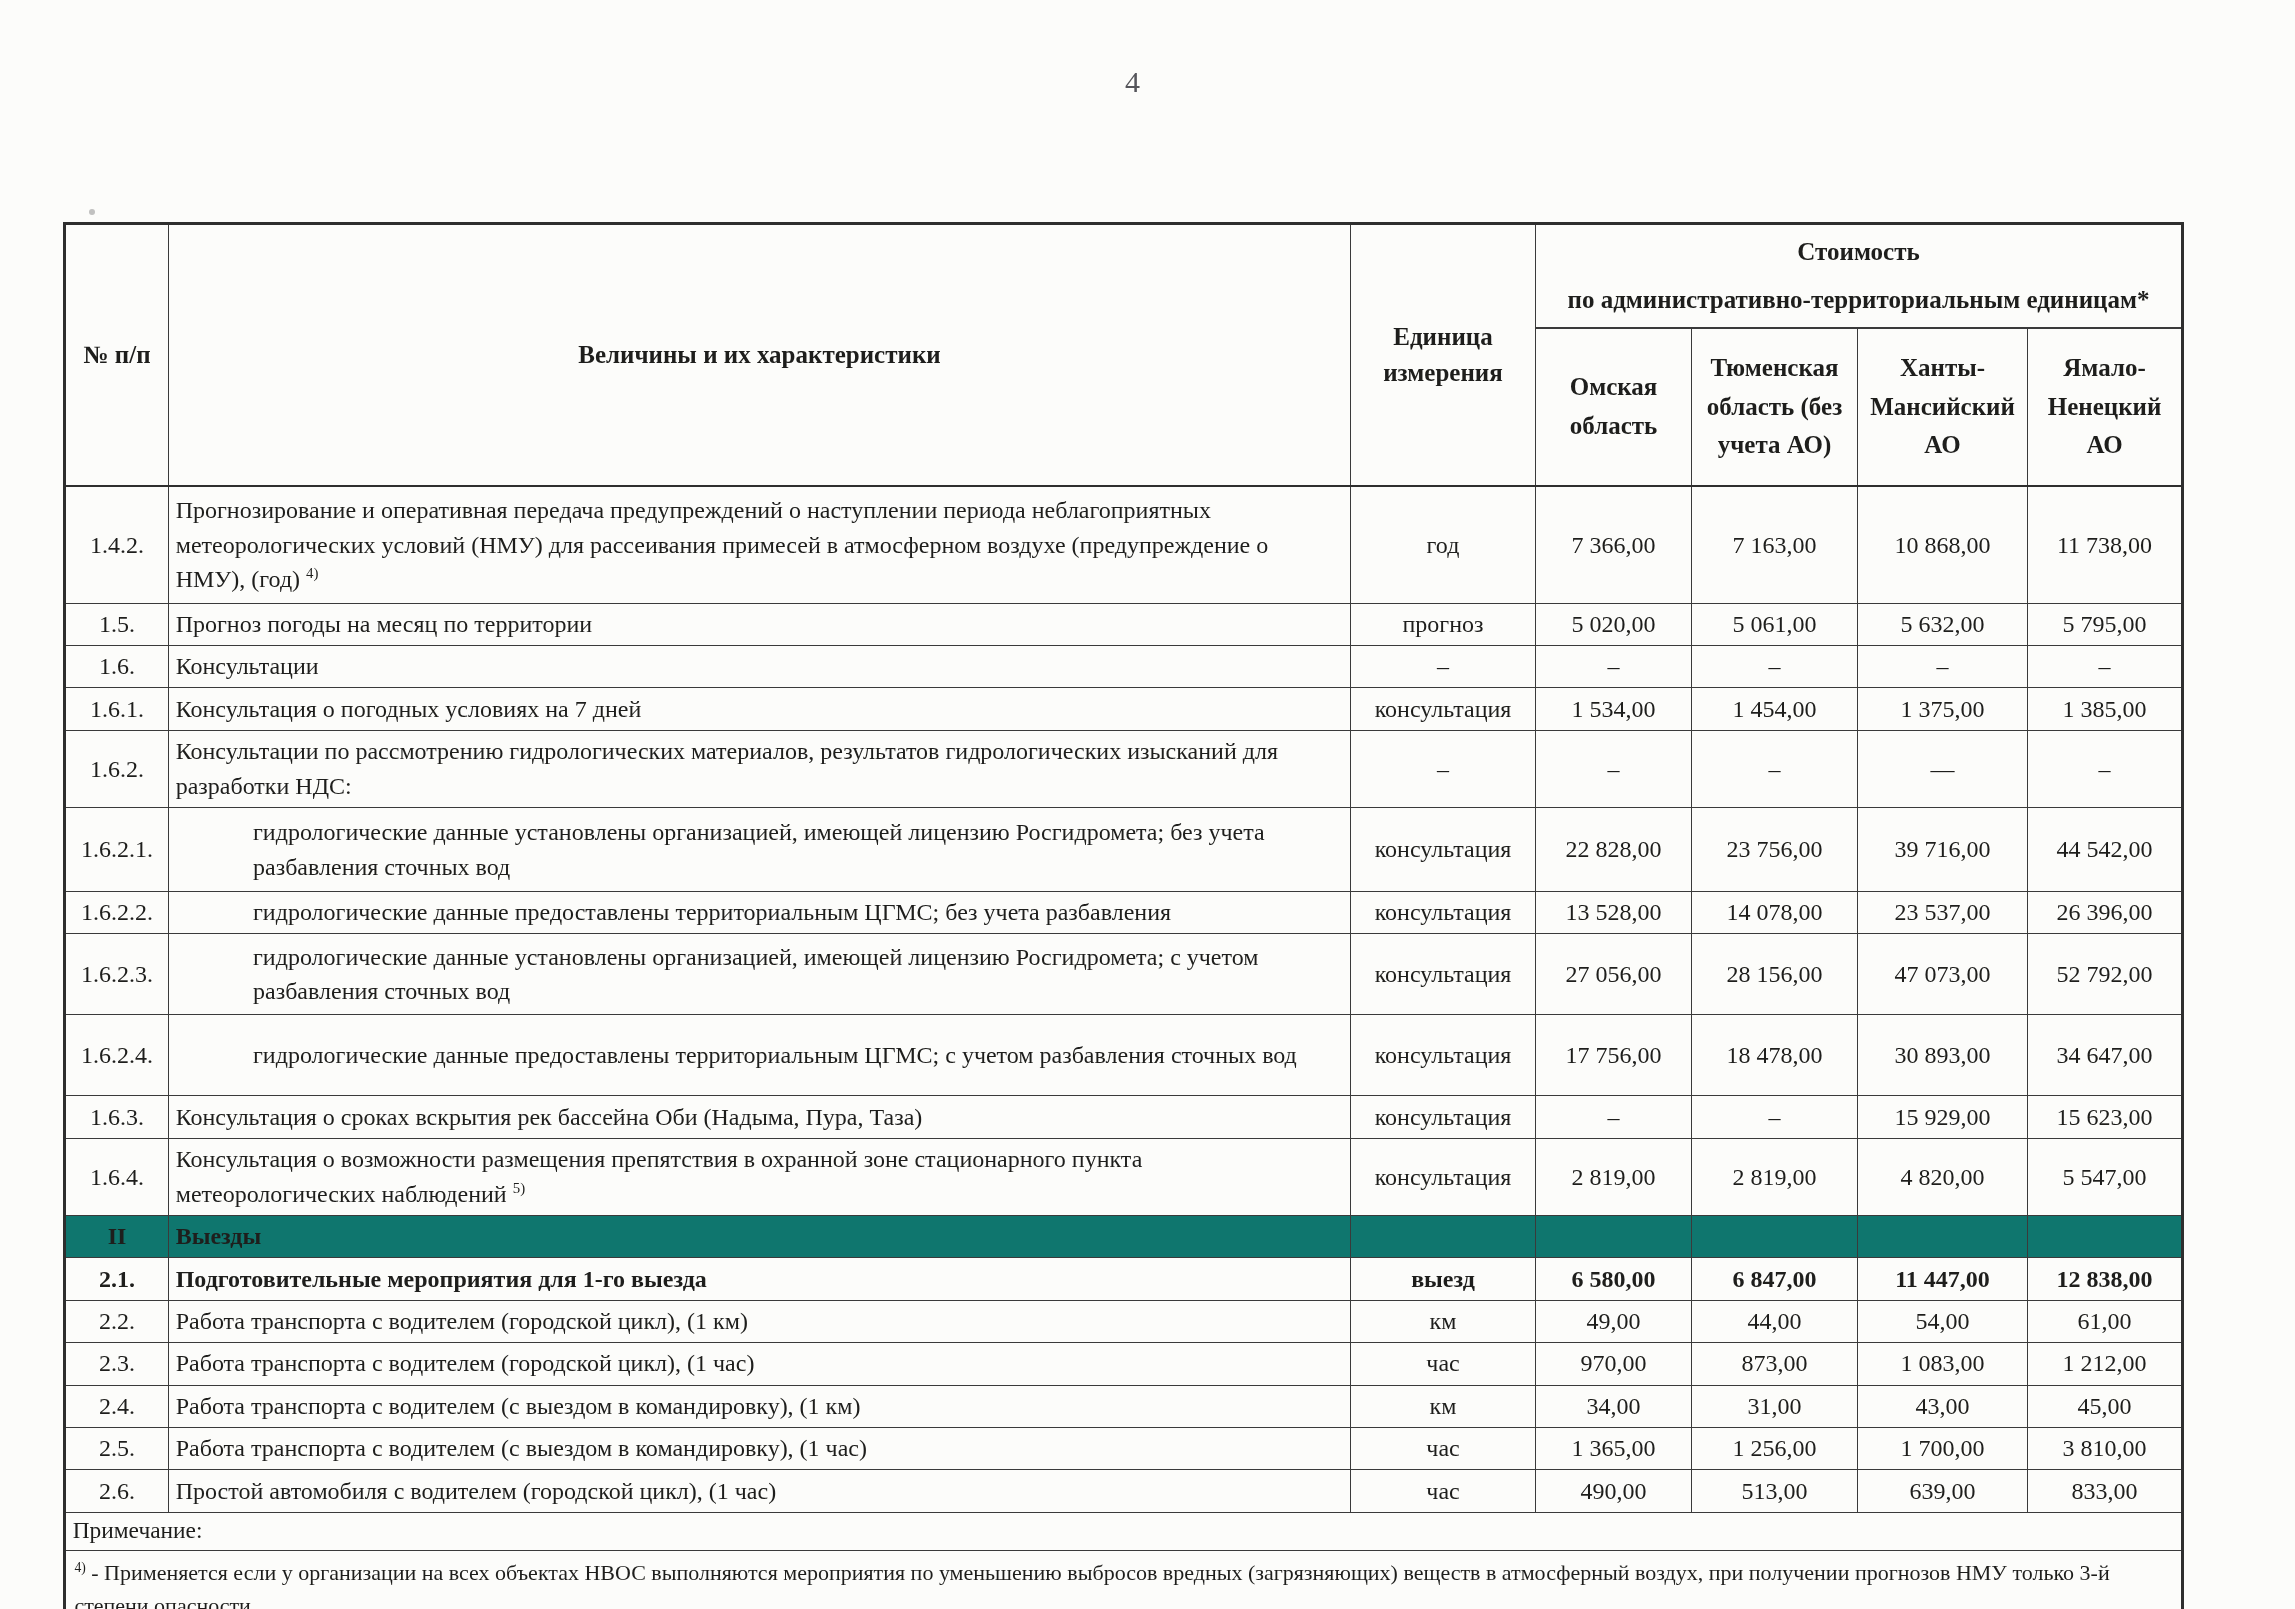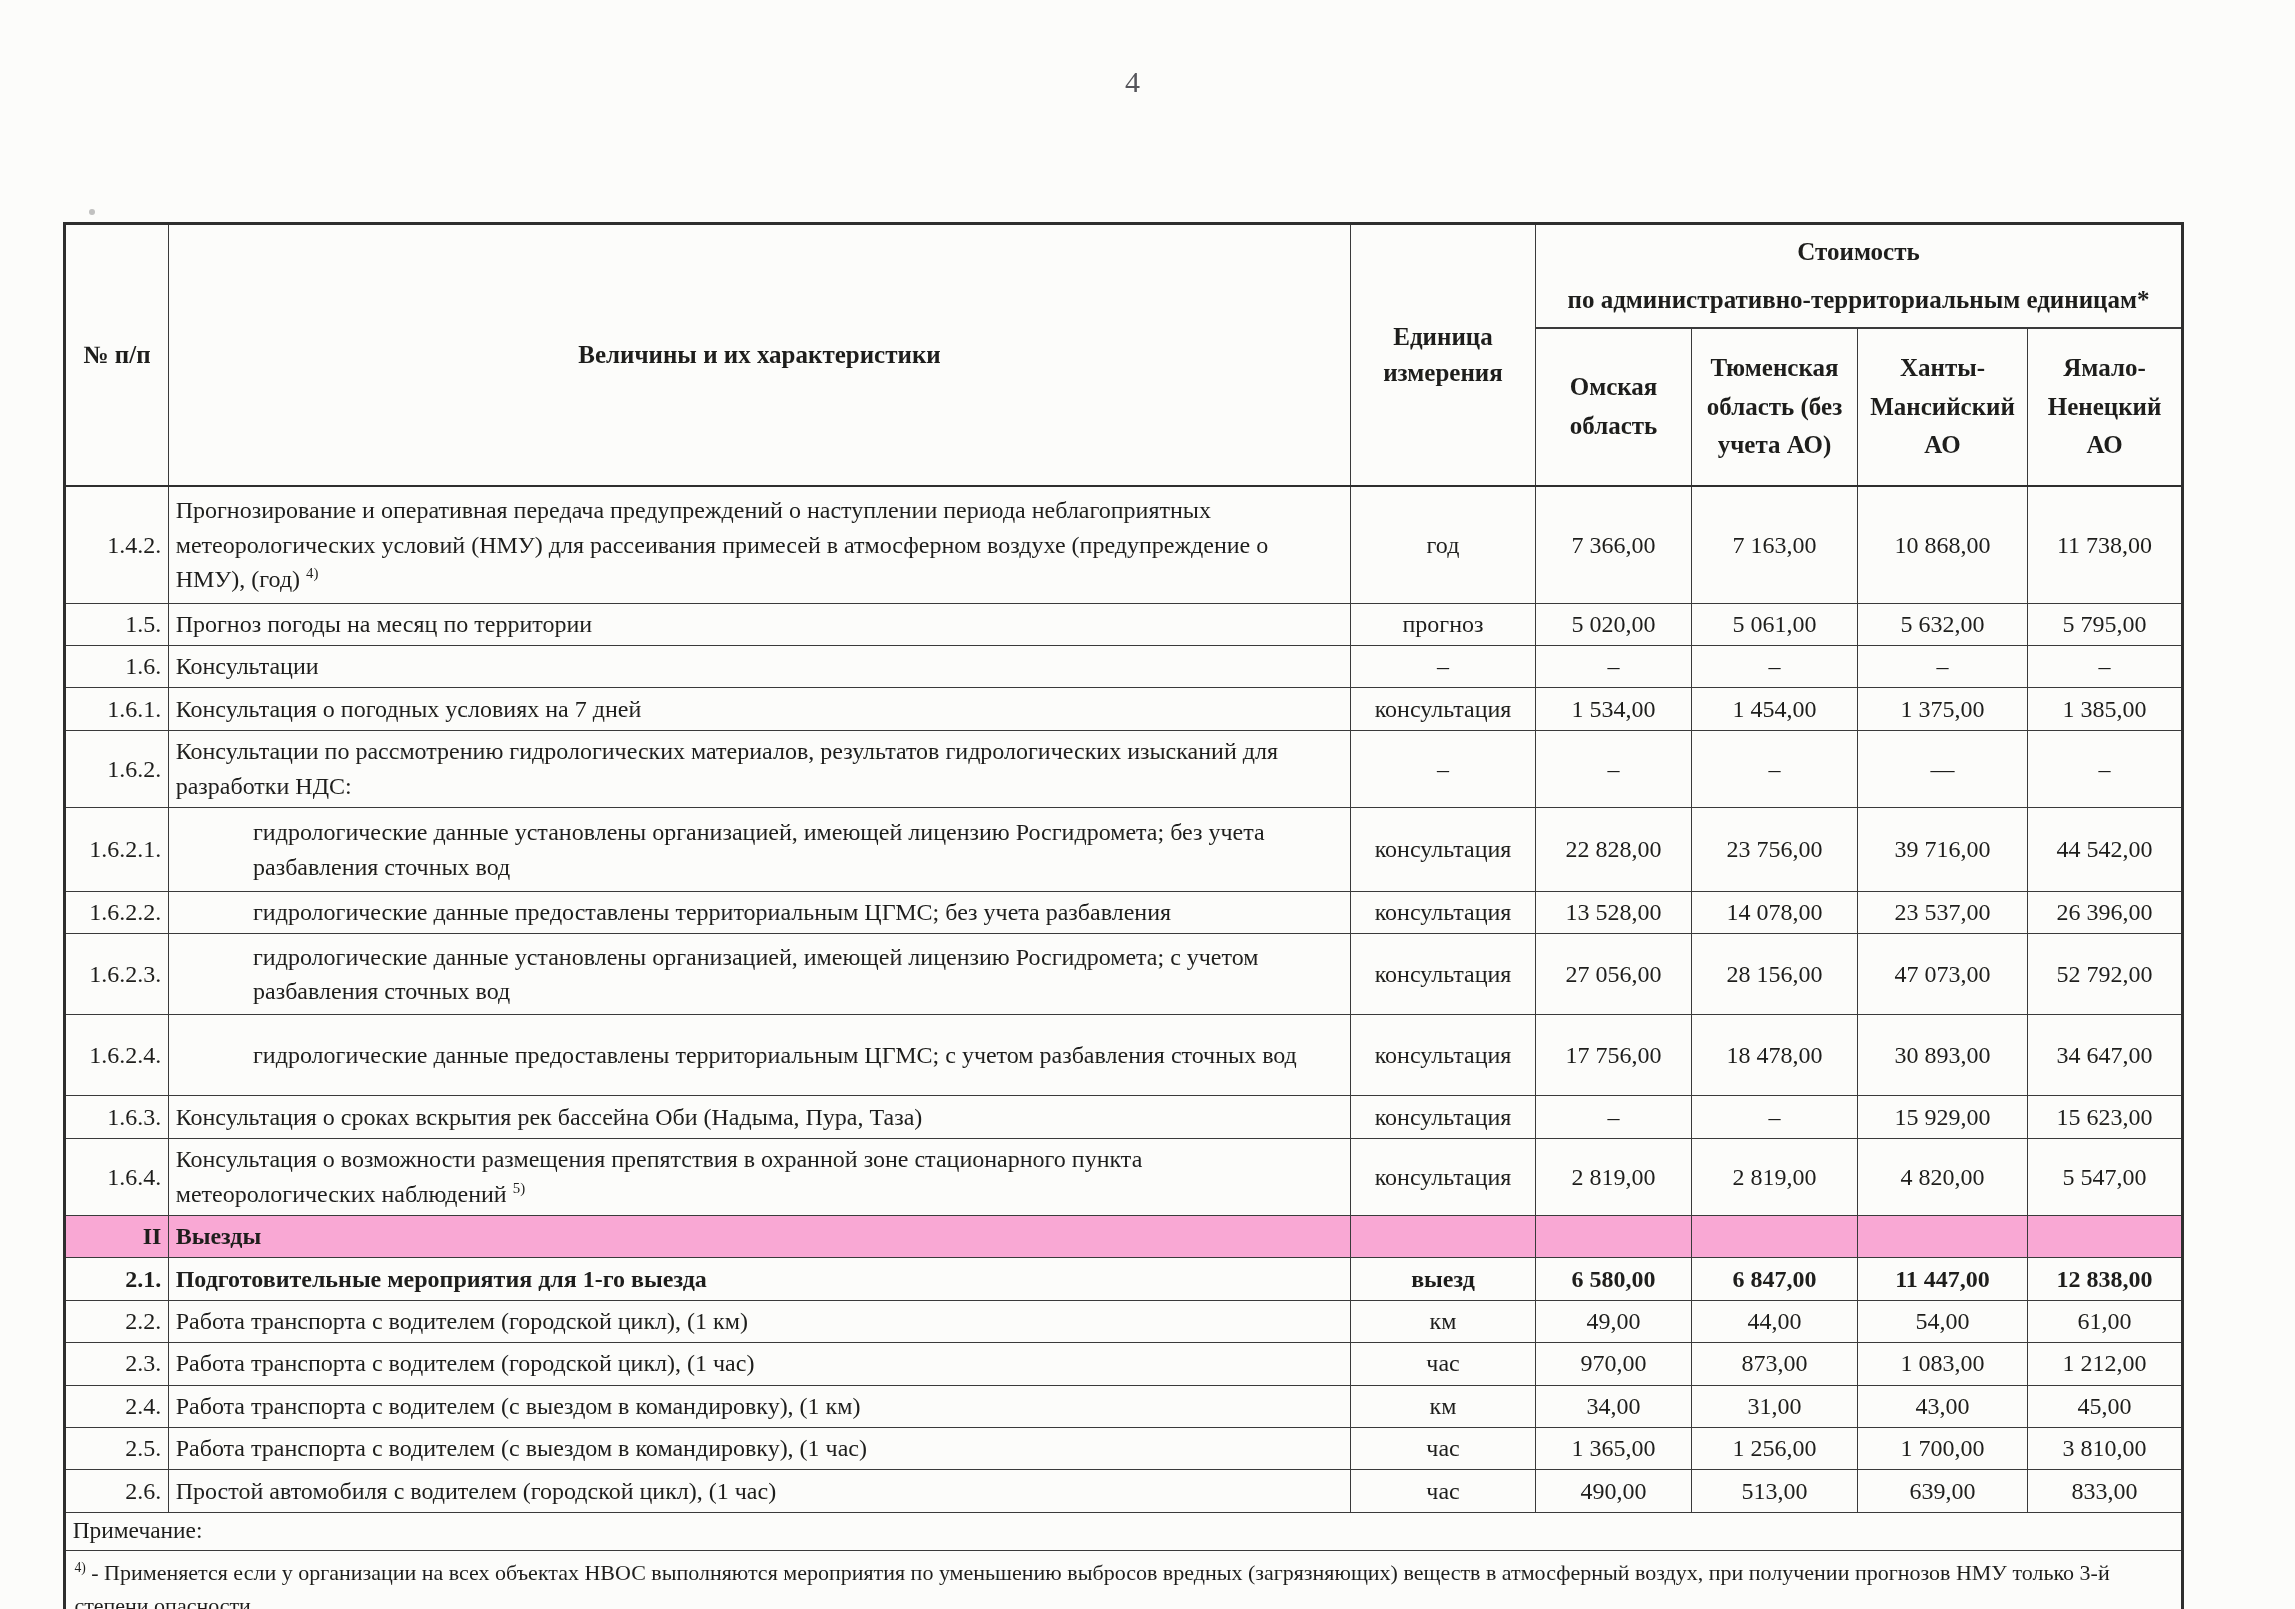--- a/index.html
+++ b/index.html
@@ -33,28 +33,28 @@
     font-weight:bold;text-align:center;vertical-align:middle;
     font-size:25px;
   }
   th.cost-h{line-height:1.9;border-bottom-width:2.5px;}
   th.cost-h .cost-line{display:block;}
   tr.regions-row th{height:150px;line-height:1.55;}
   tr.group-row th{height:72px;}
   th.num-h{font-size:24px;}
   thead{border-bottom:2.5px solid #2e2e2e;}
 
-  td.c-num{text-align:right;vertical-align:middle;}
+  td.c-num{text-align:center;vertical-align:middle;}
   td.c-desc{text-align:left;vertical-align:middle;padding-right:11.7px;}
   td.c-desc.ind1{}
   td.c-desc.ind2{padding-left:84px;}
   td.c-unit{text-align:center;vertical-align:middle;}
   td.c-price{text-align:center;vertical-align:middle;}
 
-  tr.section td{background:#f9a8d4;font-weight:bold;}
+  tr.section td{background:#0f766e;font-weight:bold;}
   sup{font-size:0.62em;line-height:0;}
 
   tr.note-label-row td{
     font-size:23.4px;padding:1.7px 6.7px;height:30px;vertical-align:middle;
     border-bottom:1.7px solid #3a3a3a;
   }
   tr.notes-row td{
     font-size:22px;line-height:1.5;vertical-align:top;padding:5px 8.4px 8.4px 8.4px;
   }
   tr.notes-row p{margin:0 0 3.3px 0;}

